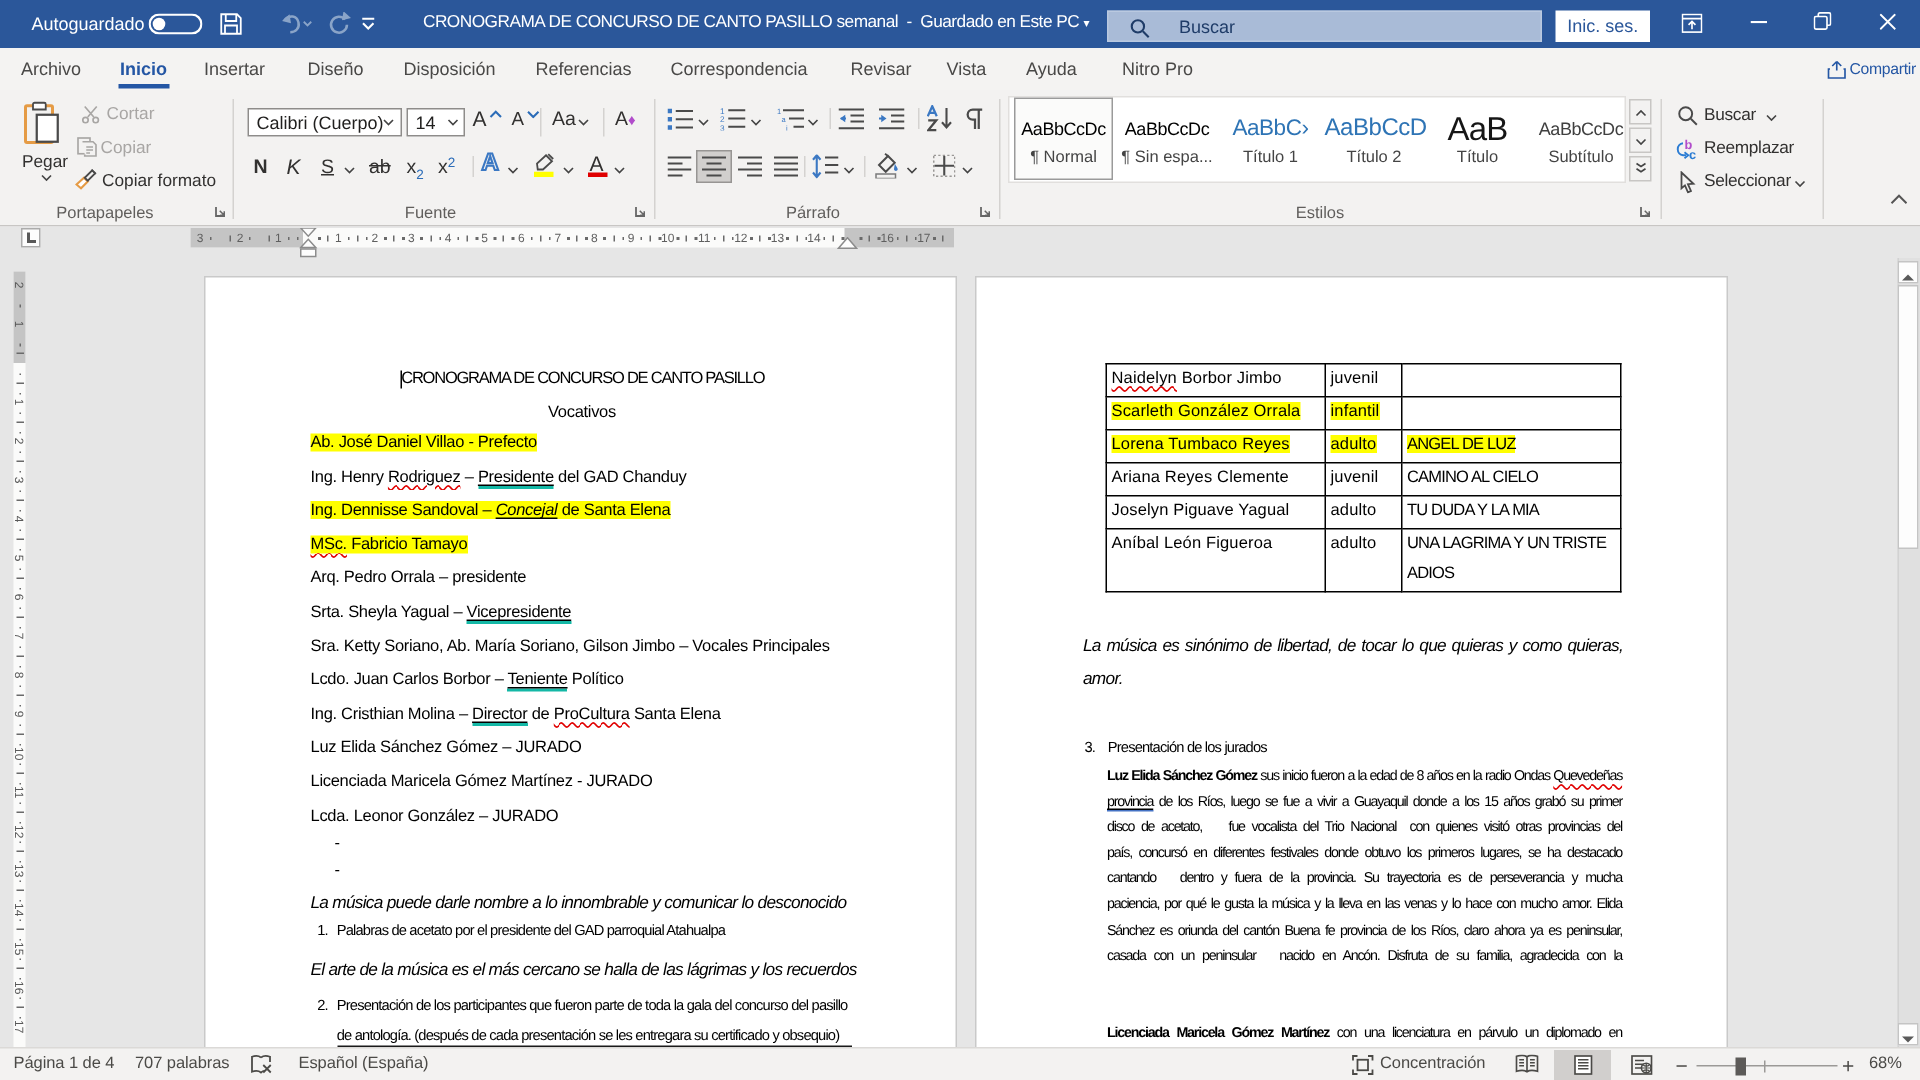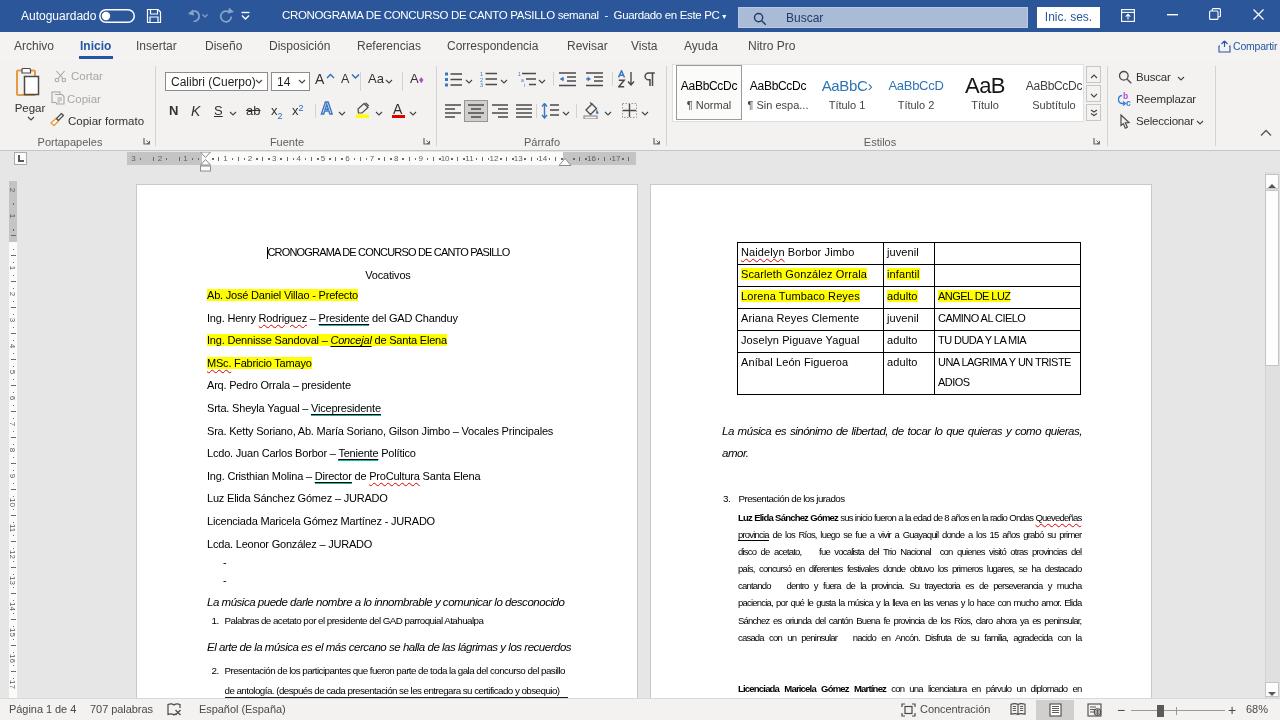--- a/index.html
+++ b/index.html
@@ -352,21 +352,21 @@
     </div>
   <div class="scard" style="left:745px;">
       <div class="samp" style="font-size:12px;letter-spacing:-0.3px;">AaBbCcDc</div>
       <div class="slab">¶ Sin espa...</div>
     </div>
   <div class="scard" style="left:814px;">
       <div class="samp" style="font-size:15px;letter-spacing:-0.3px;color:#2e74b5;">AaBbC›</div>
       <div class="slab">Título 1</div>
     </div>
   <div class="scard" style="left:883px;">
-      <div class="samp" style="font-size:13px;letter-spacing:-0.3px;color:#2e74b5;">AaBbCcD</div>
+      <div class="samp" style="font-size:16px;letter-spacing:-0.3px;color:#2e74b5;">AaBbCcD</div>
       <div class="slab">Título 2</div>
     </div>
   <div class="scard" style="left:952px;">
       <div class="samp" style="font-size:22px;letter-spacing:-0.5px;color:#161616;">AaB</div>
       <div class="slab">Título</div>
     </div>
   <div class="scard" style="left:1021px;">
       <div class="samp" style="font-size:12px;letter-spacing:-0.3px;color:#404040;">AaBbCcDc</div>
       <div class="slab">Subtítulo</div>
     </div>

